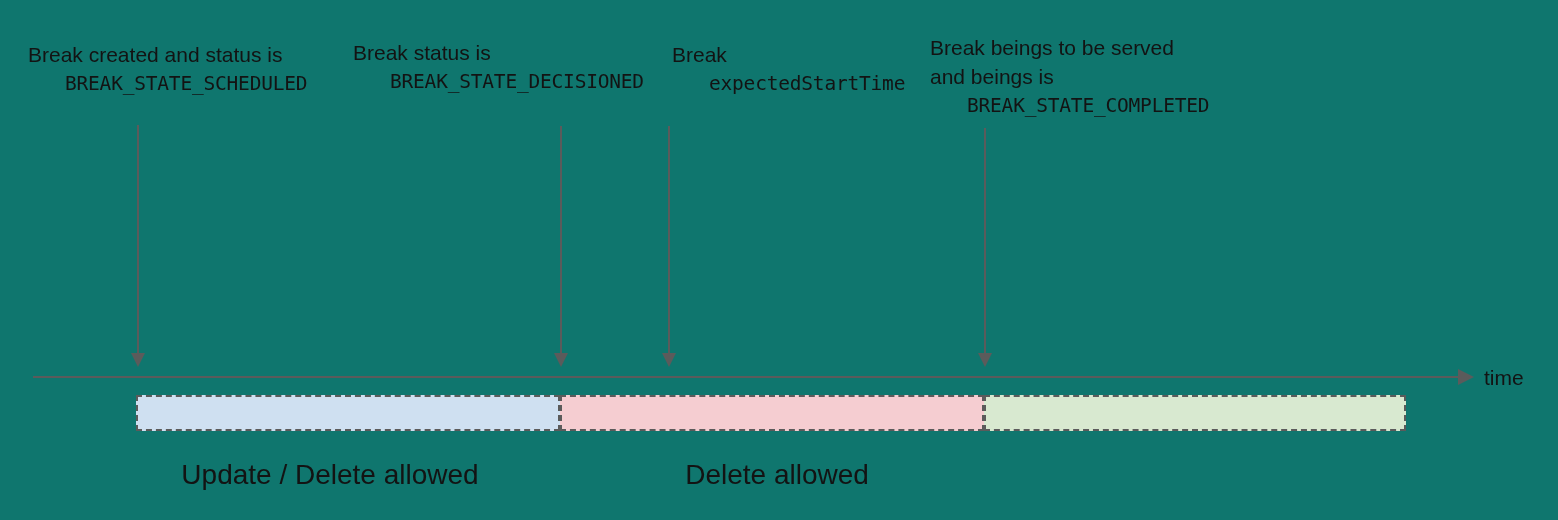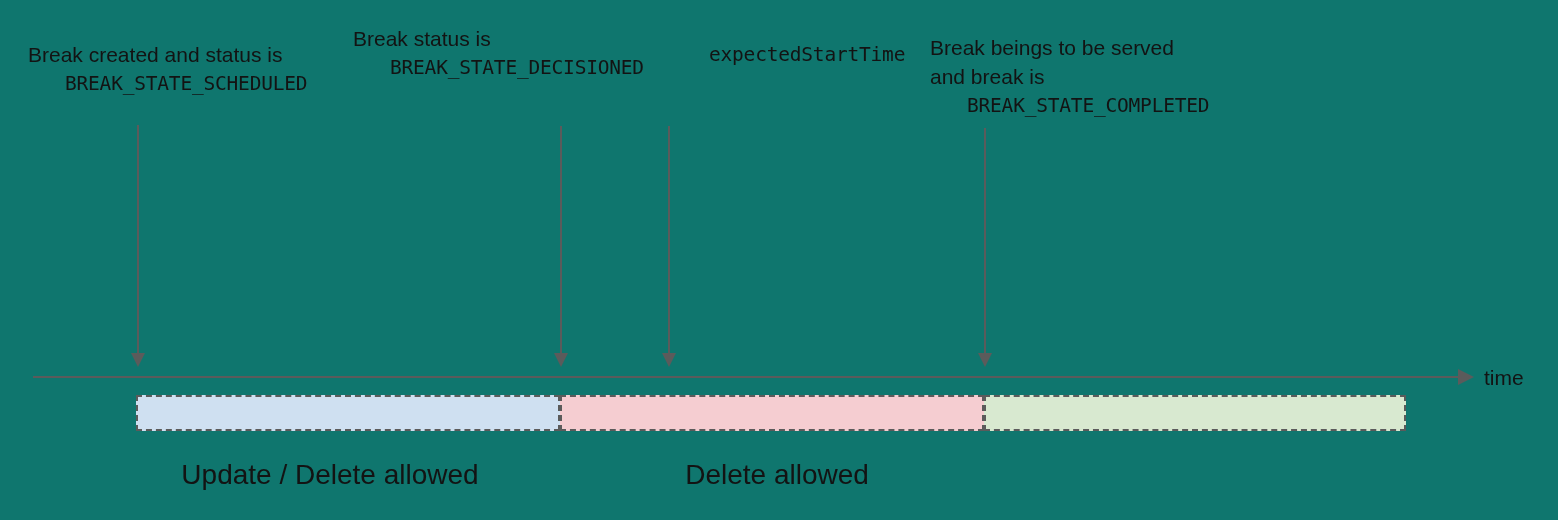--- a/index.html
+++ b/index.html
@@ -113,32 +113,33 @@
 </head>
 <body>
 
 <div id="canvas">
 
   <div class="event-label" id="event-label-0" style="left: 28px; top: 40px;">
     <span class="ln">Break created and status is</span>
     <span class="ln mono">BREAK_STATE_SCHEDULED</span>
   </div>
 
-  <div class="event-label" id="event-label-1" style="left: 353px; top: 24px;">
+  <div class="event-label" id="event-label-1" style="left: 353px; top: 38px;">
     <span class="ln">Break status is</span>
     <span class="ln mono">BREAK_STATE_DECISIONED</span>
   </div>
 
   <div class="event-label" id="event-label-2" style="left: 672px; top: 40px;">
+    <span class="ln">Break</span>
     <span class="ln mono">expectedStartTime</span>
   </div>
 
   <div class="event-label" id="event-label-3" style="left: 930px; top: 33px;">
     <span class="ln">Break beings to be served</span>
-    <span class="ln">and break is</span>
+    <span class="ln">and beings is</span>
     <span class="ln mono">BREAK_STATE_COMPLETED</span>
   </div>
 
   <div class="v-arrow" id="v-arrow-0" style="left: 131px; top: 125px; height: 242px;">
     <div class="shaft" style="background: rgb(91, 91, 91);"></div>
     <div class="head" style="border-top-color: rgb(91, 91, 91);"></div>
   </div>
   <div class="v-arrow" id="v-arrow-1" style="left: 554px; top: 126px; height: 241px;">
     <div class="shaft" style="background: rgb(91, 91, 91);"></div>
     <div class="head" style="border-top-color: rgb(91, 91, 91);"></div>

